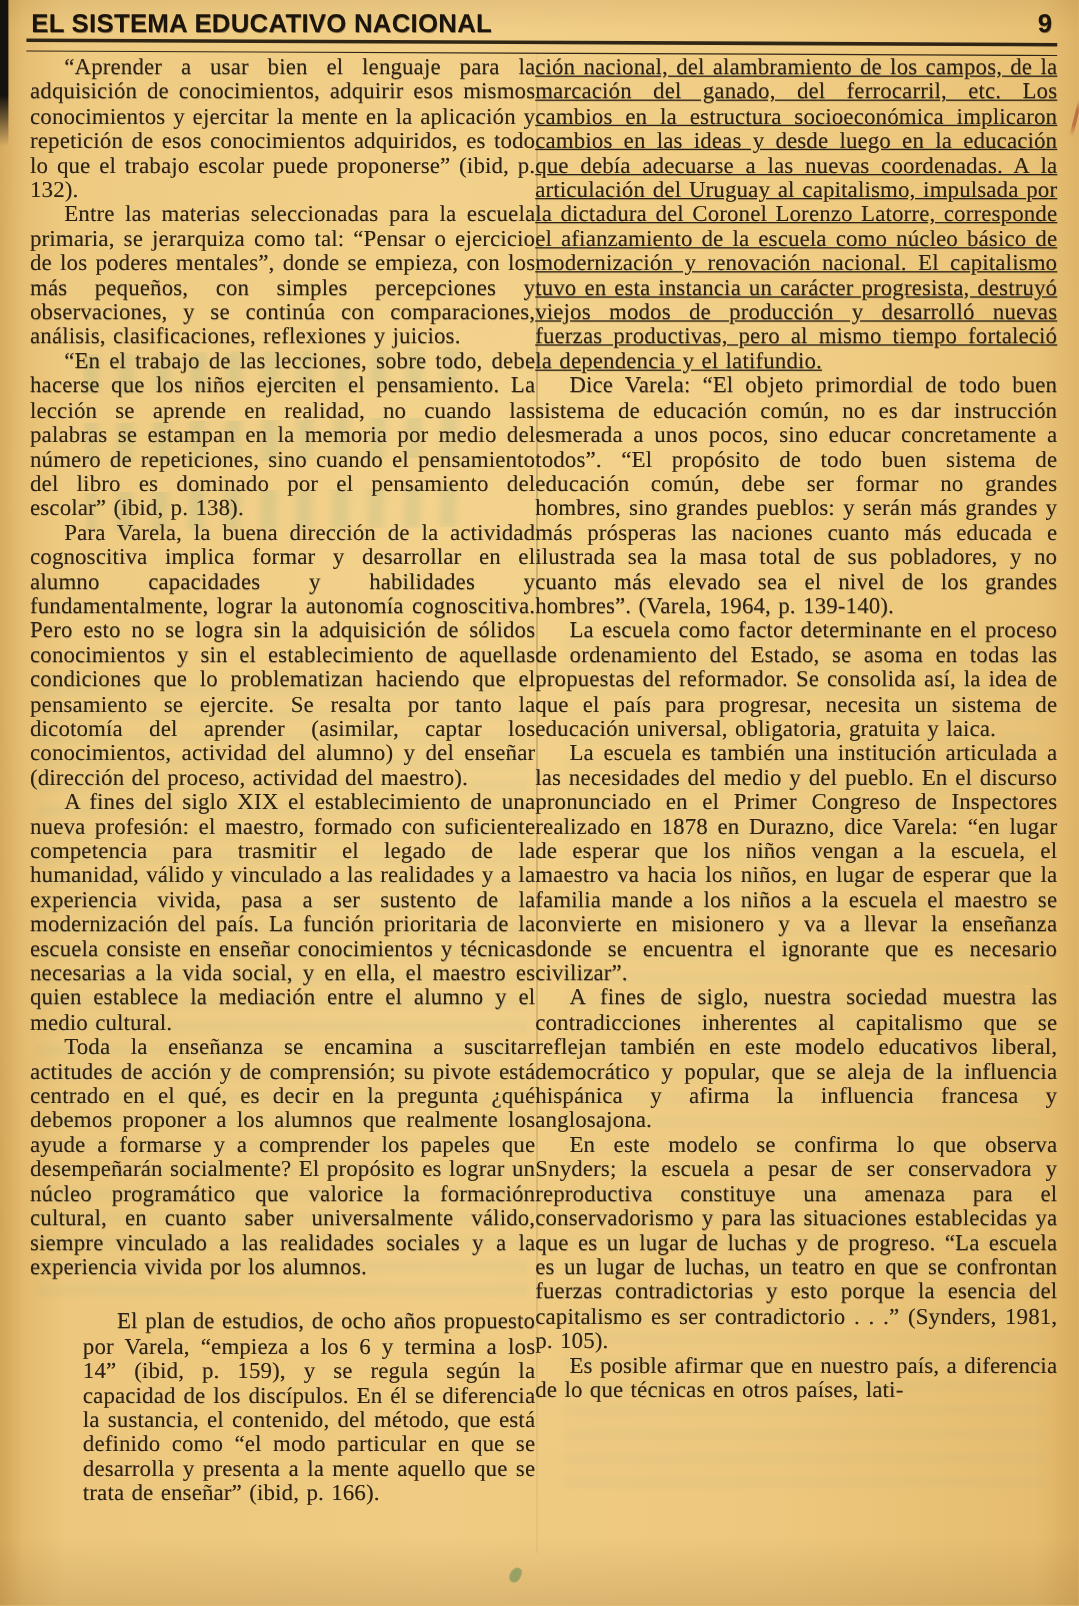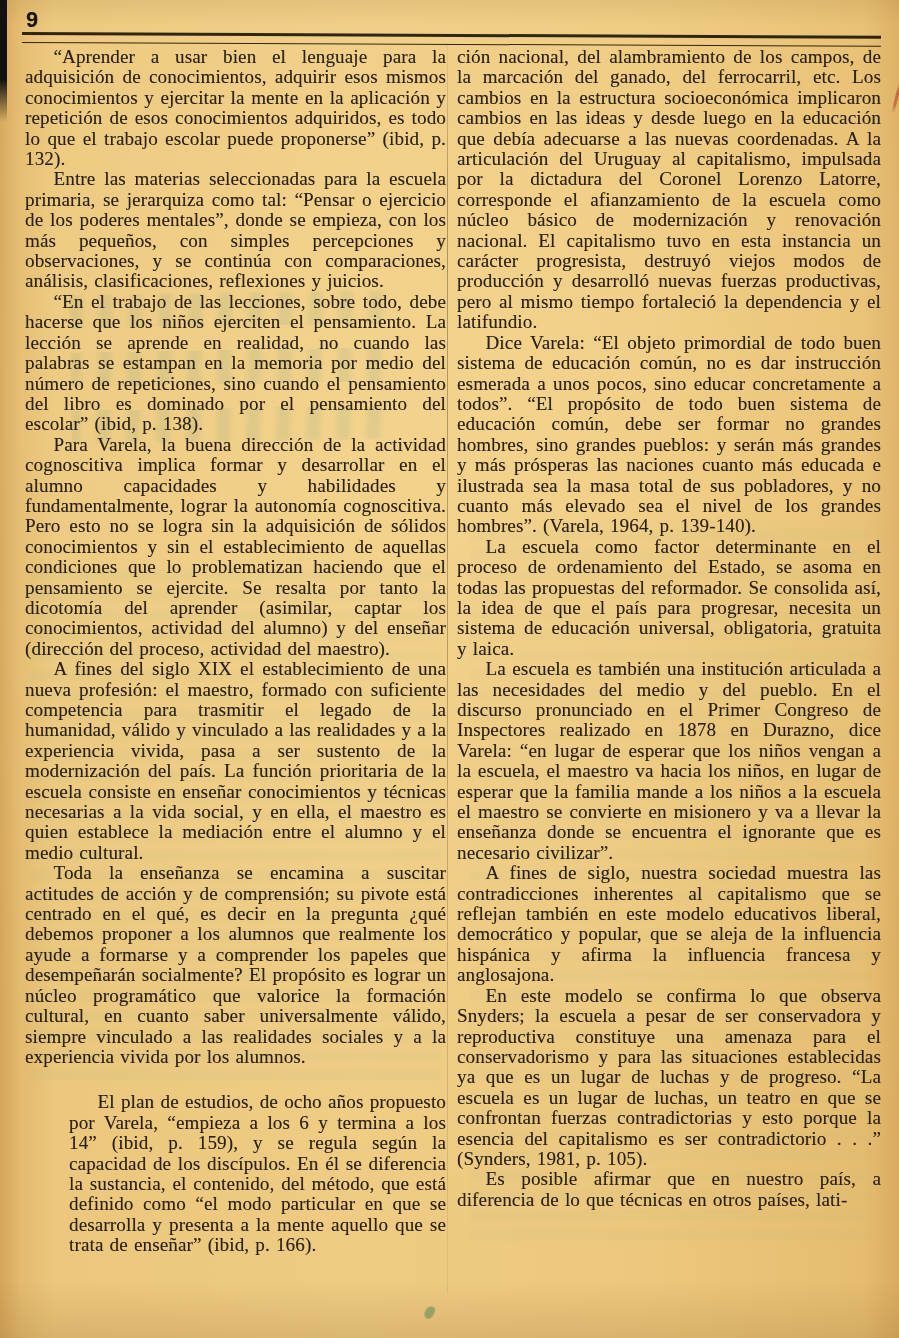--- a/index.html
+++ b/index.html
@@ -24,30 +24,30 @@
   }
   .rule{
     position:absolute;left:22px;right:18px;top:32px;height:7px;
     border-top:3.5px solid #20180c;border-bottom:1.8px solid #20180c;
     transform:rotate(0.25deg);transform-origin:left center;
     opacity:0.92;
   }
   
   .cols{
     position:absolute;top:47px;left:25px;right:18px;bottom:20px;
-    display:flex;gap:11px;
+    display:flex;
     font-size:19px;line-height:20.4px;
     text-align:justify;text-justify:inter-word;
     letter-spacing:0.15px;word-spacing:1.2px;
     text-shadow:0.3px 0.3px 0 rgba(40,30,18,0.35);
   }
   .col-left{width:421px;}
   .col-right{flex:1;}
   .cols p{margin:0;text-indent:1.5em;hyphens:auto;-webkit-hyphens:auto;}
-  .cols p.no-indent{text-indent:0;}
+  .cols p.no-indent{text-indent:0;text-decoration:underline;}
   .cols p.gap-before{margin-top:25px;margin-left:44px;}
   
   .divider{
     position:absolute;left:447px;top:44px;bottom:44px;width:1.3px;
     background:linear-gradient(180deg, rgba(55,42,24,0.05), rgba(55,42,24,0.38) 12%, rgba(55,42,24,0.30) 55%, rgba(55,42,24,0.08));
   }
   
   .gutter-dark{
     position:absolute;left:0;top:0;width:7px;height:122px;
     background:linear-gradient(180deg,#14120f 0%,#14120f 65%,rgba(20,18,15,0) 100%);
@@ -88,20 +88,21 @@
 <div class="page">
 
   <div class="gutter-dark"></div>
   <div class="bleed bleed-title"></div>
   <div class="bleed bleed-field-left"></div>
   <div class="bleed bleed-field-right"></div>
   <div class="scratch"></div>
   <div class="pen-mark"></div>
 
   <div class="header">
+    <span>EL SISTEMA EDUCATIVO NACIONAL</span>
     <span>9</span>
   </div>
   <div class="rule"></div>
   <div class="divider"></div>
 
   <div class="cols">
     <div class="col-left">
       <p>“Aprender a usar bien el lenguaje para la adquisición de conocimientos, adquirir esos mismos conocimientos y ejercitar la mente en la aplicación y repetición de esos conocimientos adquiridos, es todo lo que el trabajo escolar puede proponerse” (ibid, p. 132).</p>
       <p>Entre las materias seleccionadas para la escuela primaria, se jerarquiza como tal: “Pensar o ejercicio de los poderes mentales”, donde se empieza, con los más pequeños, con simples percepciones y observaciones, y se continúa con comparaciones, análisis, clasificaciones, reflexiones y juicios.</p>
       <p>“En el trabajo de las lecciones, sobre todo, debe hacerse que los niños ejerciten el pensamiento. La lección se aprende en realidad, no cuando las palabras se estampan en la memoria por medio del número de repeticiones, sino cuando el pensamiento del libro es dominado por el pensamiento del escolar” (ibid, p. 138).</p>

